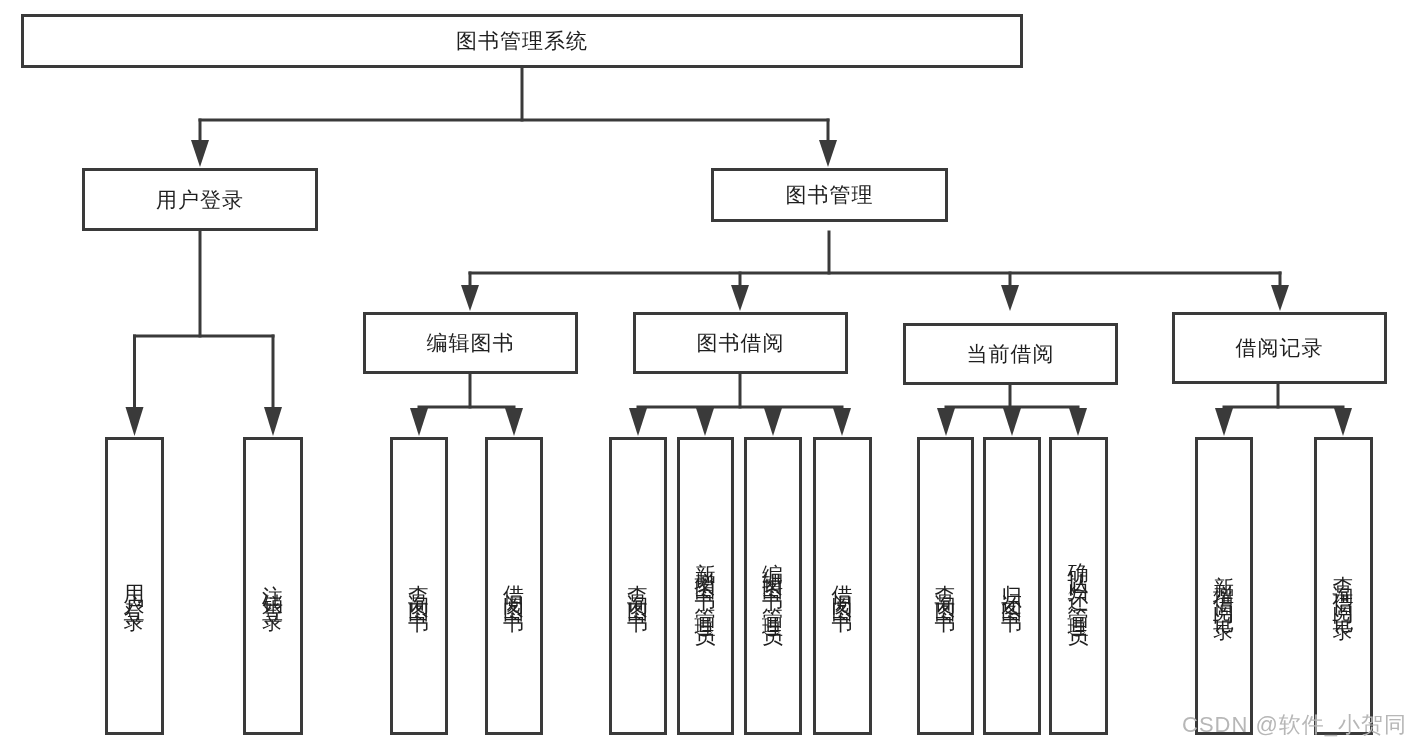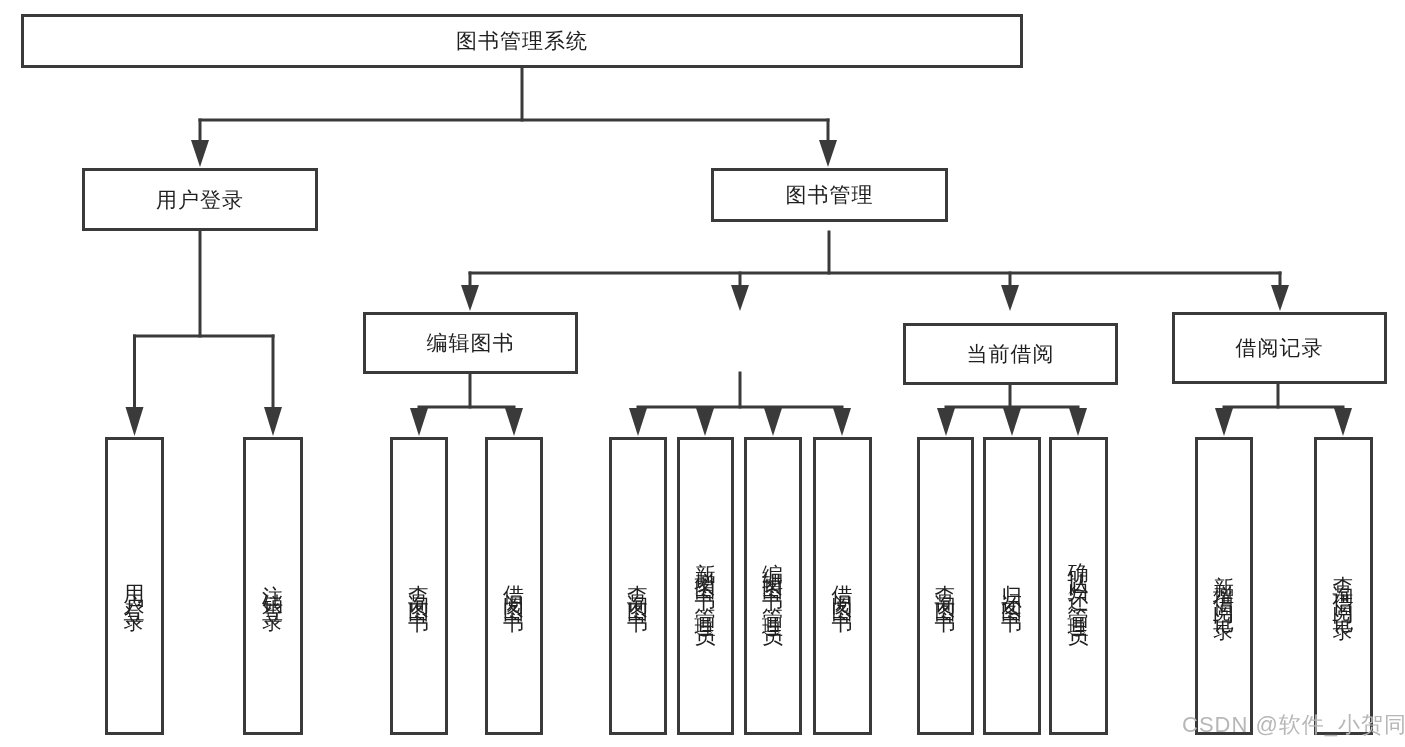--- a/index.html
+++ b/index.html
@@ -98,20 +98,23 @@
   <div class="box h" style="left:82px;top:168px;width:236px;height:63px">
     <span>用户登录</span>
   </div>
   <div class="box h" style="left:711px;top:168px;width:237px;height:54px">
     <span>图书管理</span>
   </div>
 
   <div class="box h" style="left:363px;top:312px;width:215px;height:62px">
     <span>编辑图书</span>
   </div>
+  <div class="box h" style="left:633px;top:312px;width:215px;height:62px">
+    <span>图书借阅</span>
+  </div>
   <div class="box h" style="left:903px;top:323px;width:215px;height:62px">
     <span>当前借阅</span>
   </div>
   <div class="box h" style="left:1172px;top:312px;width:215px;height:72px">
     <span>借阅记录</span>
   </div>
 
   <div class="box v" style="left:105px;top:437px;width:59px;height:298px">
     <span class="vtext">用户登录</span>
   </div>

